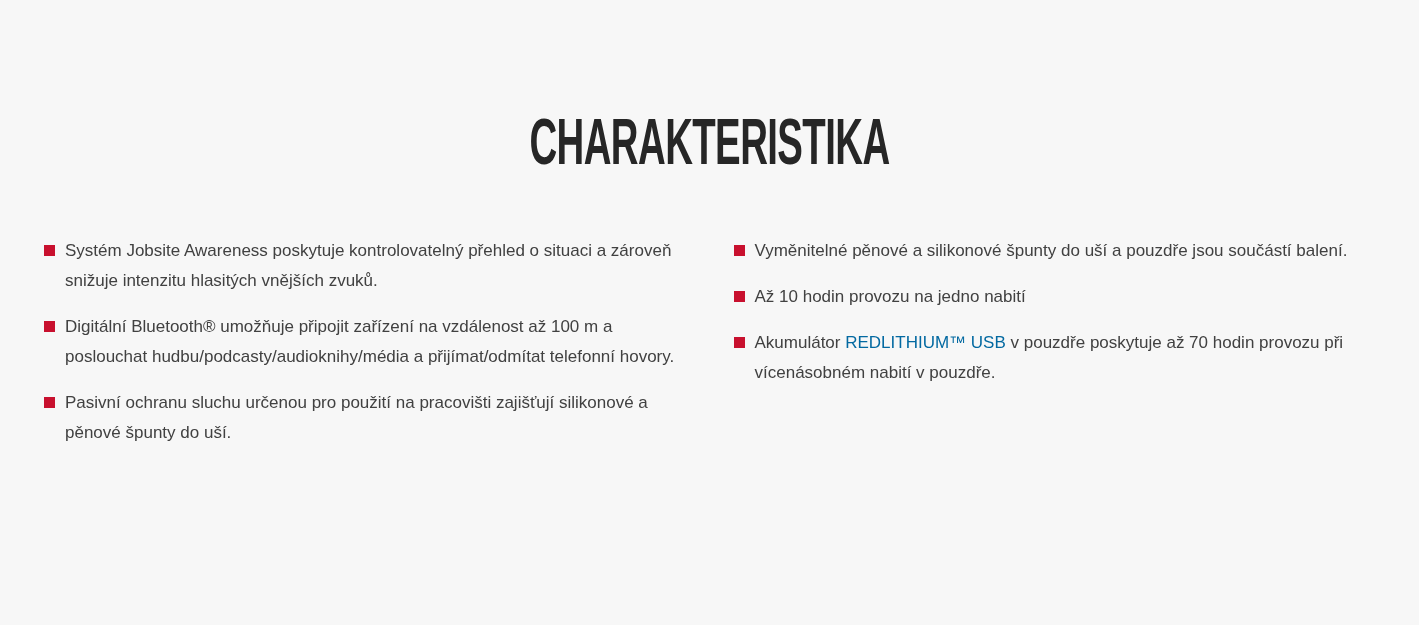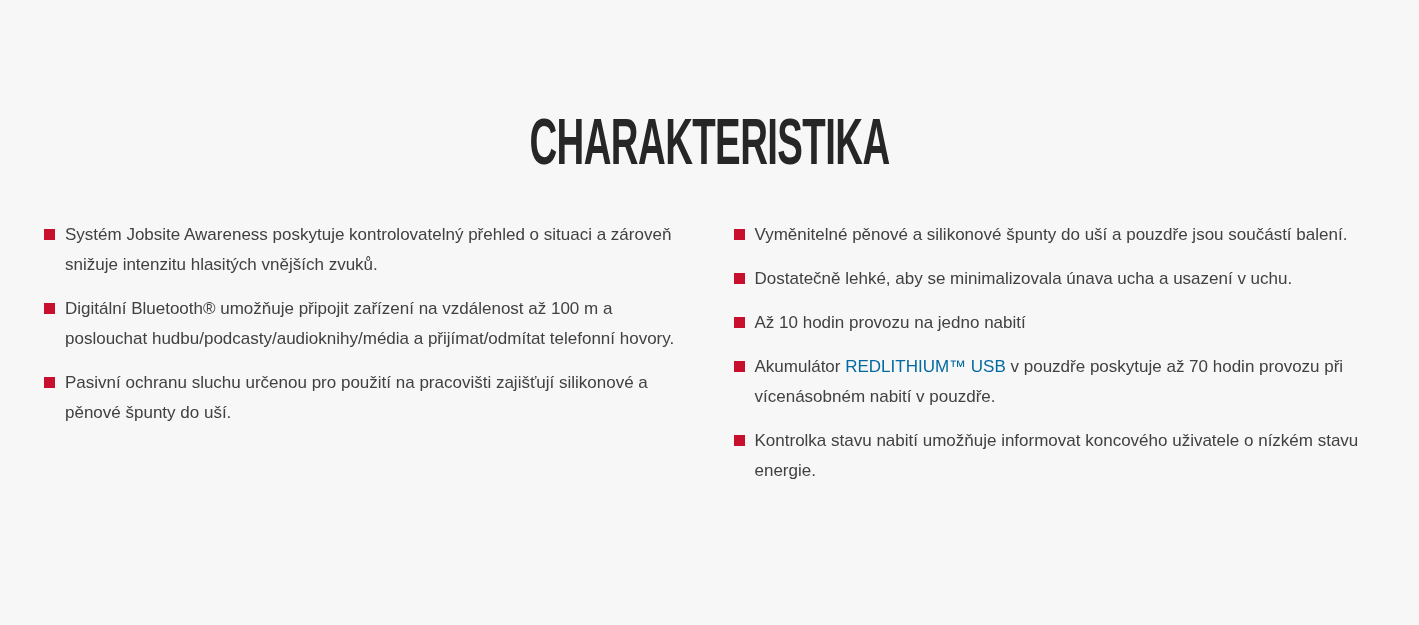--- a/index.html
+++ b/index.html
@@ -34,21 +34,21 @@
     align-items: start;
   }
   ul.features {
     list-style: none;
     margin: 0;
     padding: 0;
   }
   li.feature {
     display: flex;
     align-items: flex-start;
-    margin: 0 0 14px 0;
+    margin: 16px 0 14px 0;
     font-size: 17px;
     line-height: 30px;
   }
   .bullet {
     flex: none;
     width: 11px;
     height: 11px;
     margin: 9px 10px 0 0;
     background: #c8102e;
   }
@@ -82,29 +82,21 @@
           <span class="feature-text">Pasivní ochranu sluchu určenou pro použití na pracovišti zajišťují silikonové a pěnové špunty do uší.</span>
         </li>
       </ul>
     <ul class="features" id="features-right">
         <li class="feature">
           <span class="bullet"></span>
           <span class="feature-text">Vyměnitelné pěnové a silikonové špunty do uší a pouzdře jsou součástí balení.</span>
         </li>
         <li class="feature">
           <span class="bullet"></span>
-          <span class="feature-text">Dostatečně lehké, aby se minimalizovala únava ucha a usazení v uchu.</span>
-        </li>
-        <li class="feature">
-          <span class="bullet"></span>
           <span class="feature-text">Až 10 hodin provozu na jedno nabití</span>
         </li>
         <li class="feature">
           <span class="bullet"></span>
           <span class="feature-text">Akumulátor <a class="red-link">REDLITHIUM™ USB</a> v pouzdře poskytuje až 70 hodin provozu při vícenásobném nabití v pouzdře.</span>
         </li>
-        <li class="feature">
-          <span class="bullet"></span>
-          <span class="feature-text">Kontrolka stavu nabití umožňuje informovat koncového uživatele o nízkém stavu energie.</span>
-        </li>
       </ul>
   </div>
 </div>
 
 </body></html>

